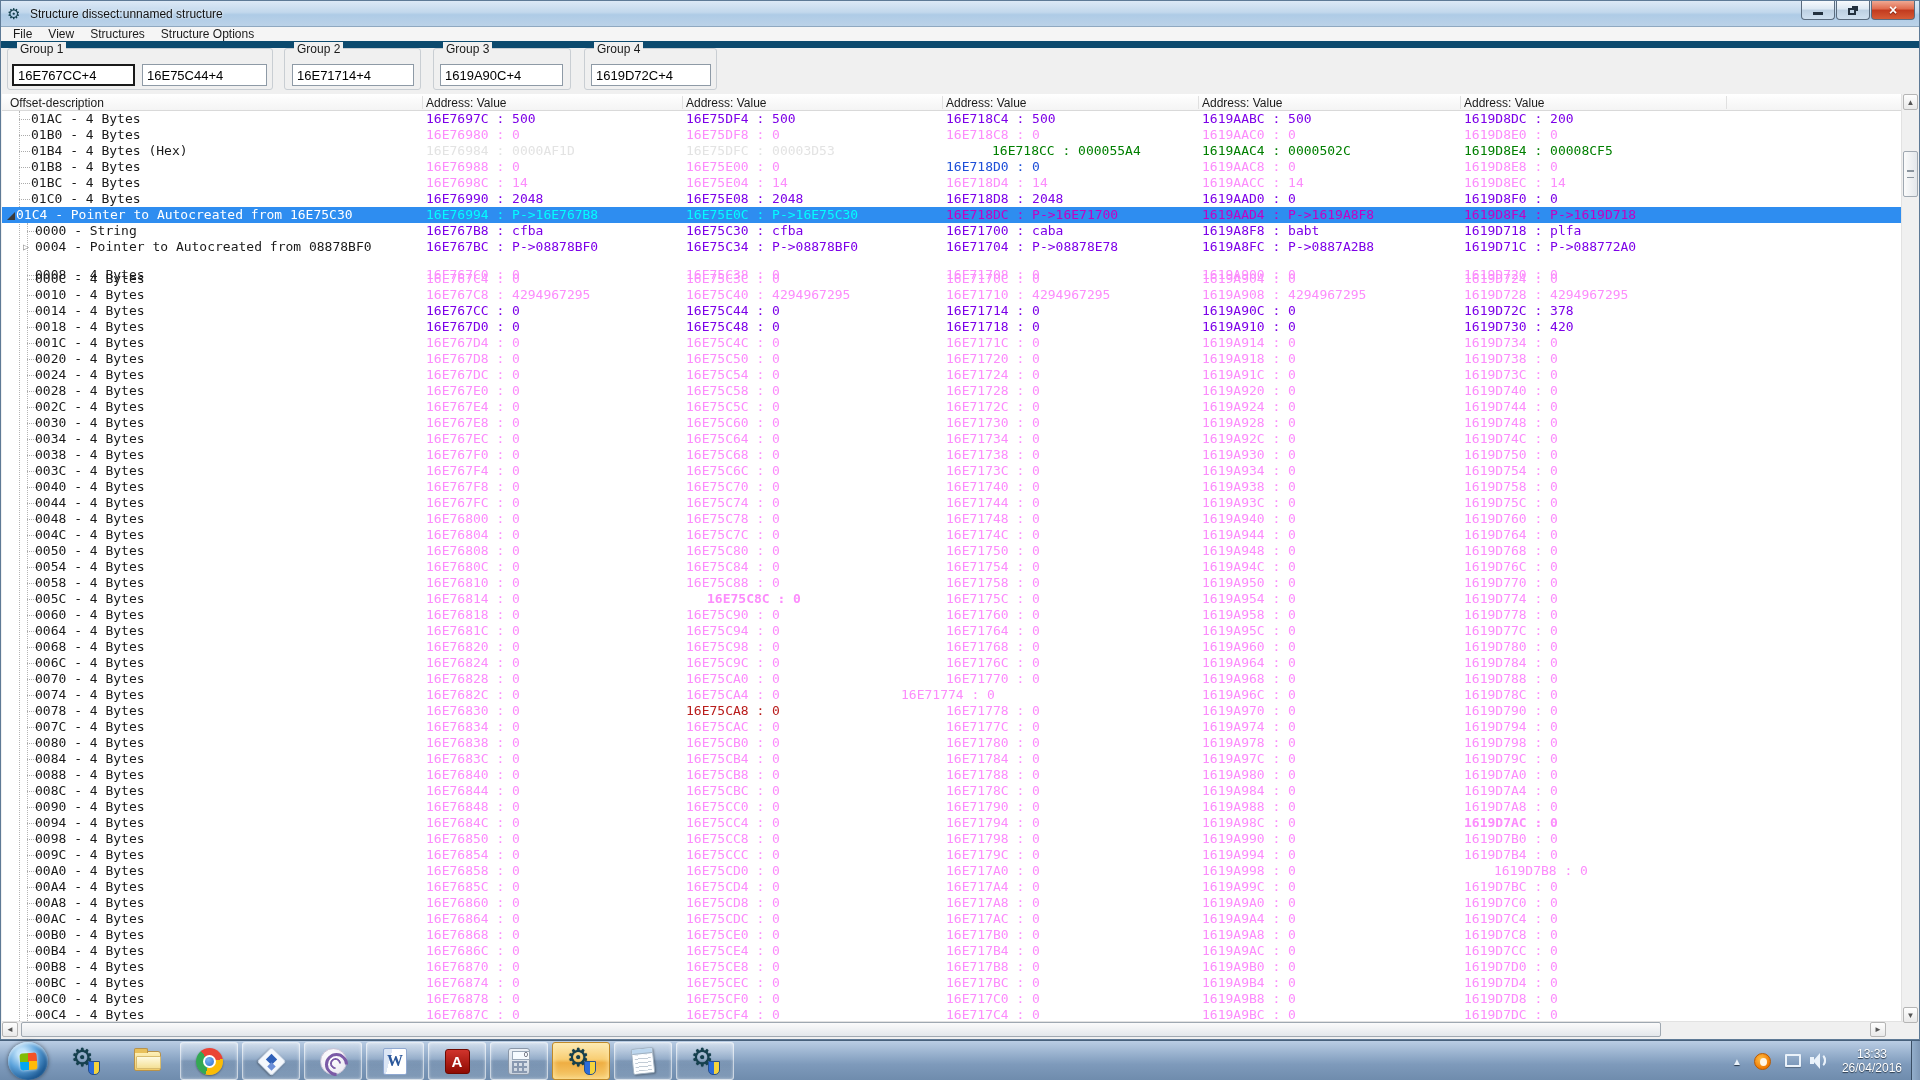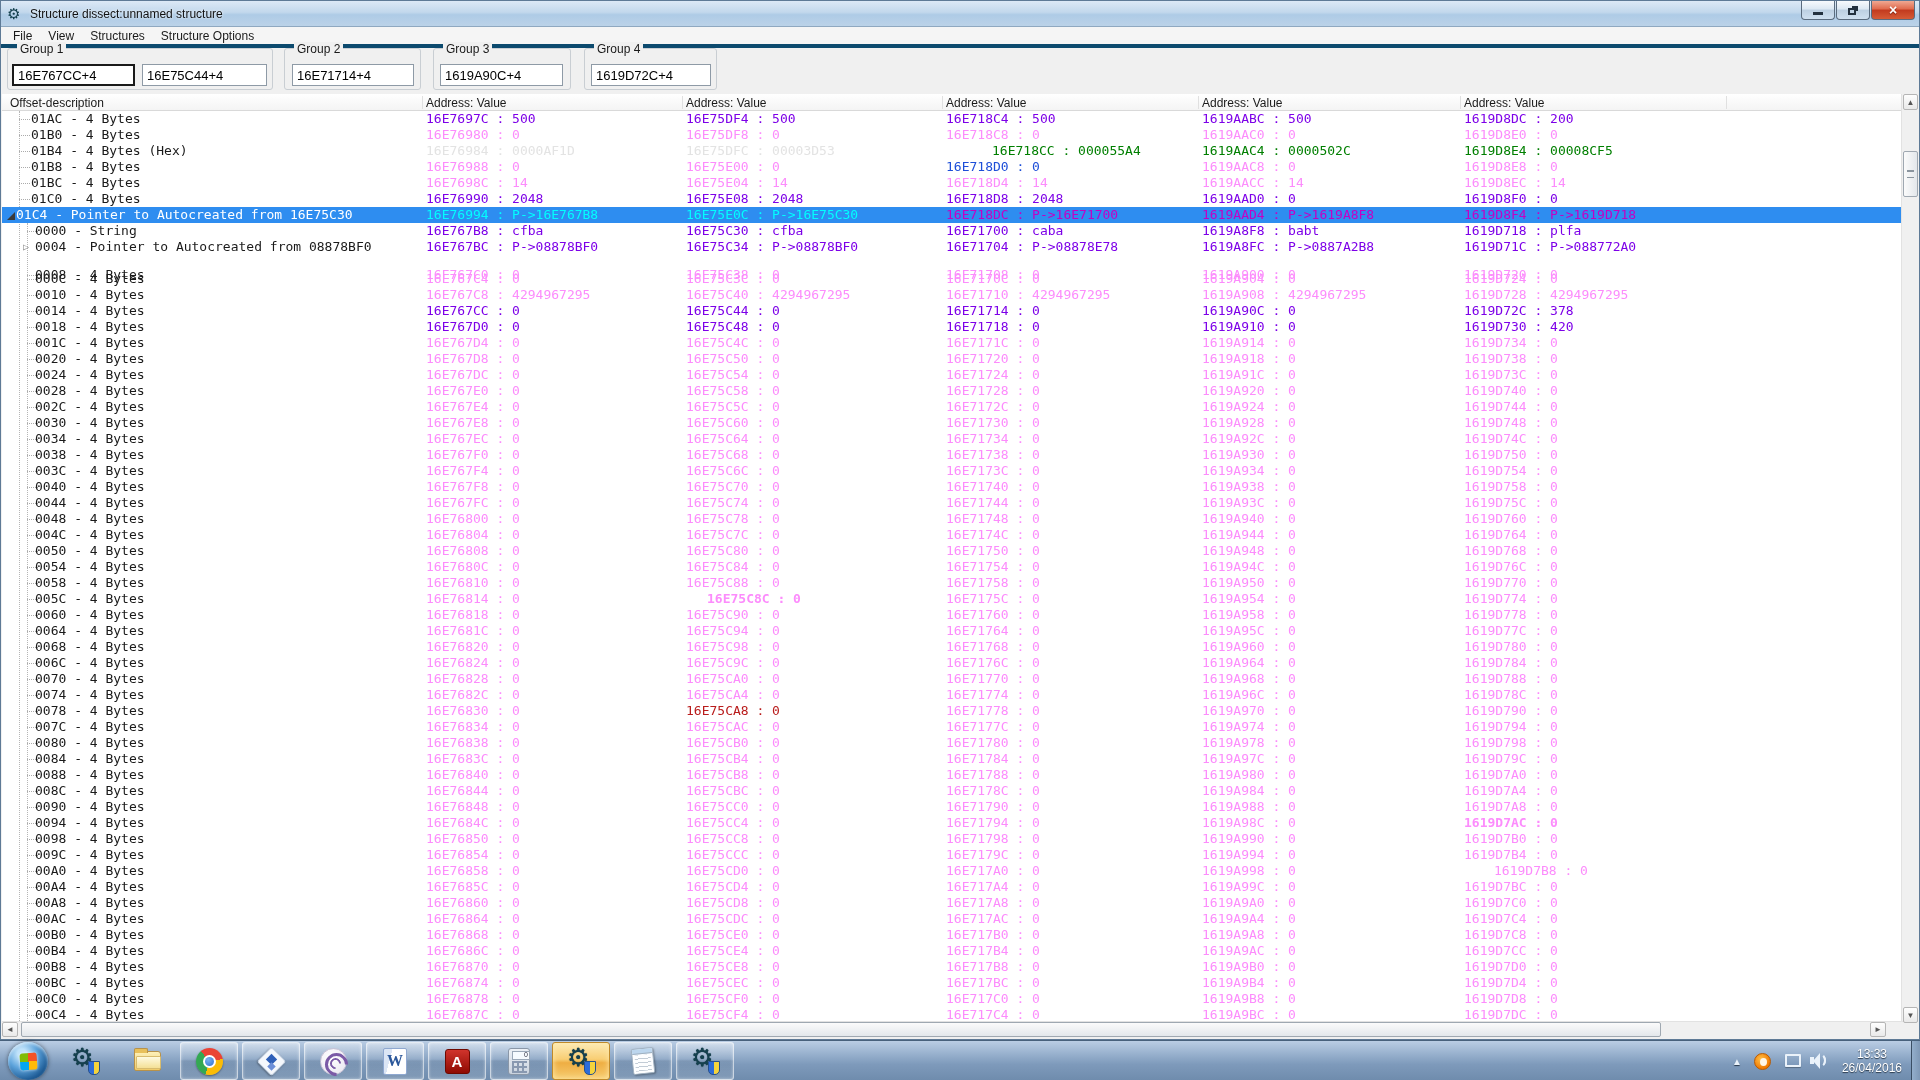--- a/index.html
+++ b/index.html
@@ -16,21 +16,21 @@
   .title-text { font-size:12px; color:#111; text-shadow:0 0 3px #fff; }
   .caption-buttons { position:absolute; right:4px; top:0; display:flex; }
   .cap-btn { height:19px; margin-left:1px; border:1px solid #5A6B7E; border-top:none; border-radius:0 0 4px 4px;
     background:linear-gradient(#F7FAFD,#DCE8F3 45%,#BCCFE2 50%,#CFE0F0); display:flex; align-items:center; justify-content:center; }
   .cap-min,.cap-restore { width:34px; }
   .cap-close { width:44px; background:linear-gradient(#F0A892,#E0694C 45%,#C23A1E 50%,#D65B36); }
   .glyph-min { width:10px; height:3px; background:#23313F; margin-top:6px; }
   .glyph-restore { width:8px; height:7px; border:2px solid #23313F; box-shadow:3px -3px 0 -1px #23313F; margin-top:2px; margin-left:-3px; }
   .cap-close span { color:#fff; font-weight:bold; font-size:14px; line-height:14px; text-shadow:0 1px 1px #7A1A08; }
 
-  .menubar { position:absolute; left:0; top:26px; width:100%; height:21px; background:#F5F5F5; border-bottom:4px solid #0c4a6e;
+  .menubar { position:absolute; left:0; top:26px; width:100%; height:21px; background:#F5F5F5; border-bottom:7px solid #0c4a6e;
     display:flex; align-items:center; padding-left:4px; }
   .menu-item { font-size:12px; color:#1A1A1A; padding:2px 8px; }
 
   .grouppanel { position:absolute; left:0; top:47px; width:100%; height:46px; background:#F0F0F0; }
   .groupbox { position:absolute; top:0; height:42px; border:1px solid #C9CED3; border-radius:3px; background:#F0F0F0; }
   .groupbox .glabel { position:absolute; left:9px; top:-7px; background:#F0F0F0; padding:0 3px; font-size:12px; color:#1A1A1A; }
   .groupbox input { position:absolute; top:15px; height:22px; border:1px solid #8E9AA6; background:#fff; font-size:13px;
     font-family:"Liberation Sans",sans-serif; padding:0 4px; color:#000; }
   .groupbox input.focused { border:2px solid #1A1A1A; }
 
@@ -531,21 +531,21 @@
           <span class="tcell" style="left: 684px; color: rgb(252, 140, 252);">16E75CA0 : 0</span>
           <span class="tcell" style="left: 944px; color: rgb(252, 140, 252);">16E71770 : 0</span>
           <span class="tcell" style="left: 1200px; color: rgb(252, 140, 252);">1619A968 : 0</span>
           <span class="tcell" style="left: 1462px; color: rgb(252, 140, 252);">1619D788 : 0</span>
         </div>
         <div class="trow l1" style="top: 576px;">
           <span class="stub"></span>
           <span class="tdesc">0074 - 4 Bytes</span>
           <span class="tcell" style="left: 424px; color: rgb(252, 140, 252);">16E7682C : 0</span>
           <span class="tcell" style="left: 684px; color: rgb(252, 140, 252);">16E75CA4 : 0</span>
-          <span class="tcell" style="left: 944px; color: rgb(252, 140, 252);">16E71774 : 0</span>
+          <span class="tcell" style="left: 899px; color: rgb(252, 140, 252);">16E71774 : 0</span>
           <span class="tcell" style="left: 1200px; color: rgb(252, 140, 252);">1619A96C : 0</span>
           <span class="tcell" style="left: 1462px; color: rgb(252, 140, 252);">1619D78C : 0</span>
         </div>
         <div class="trow l1" style="top: 592px;">
           <span class="stub"></span>
           <span class="tdesc">0078 - 4 Bytes</span>
           <span class="tcell" style="left: 424px; color: rgb(252, 140, 252);">16E76830 : 0</span>
           <span class="tcell" style="left: 684px; color: #b91c1c;">16E75CA8 : 0</span>
           <span class="tcell" style="left: 944px; color: rgb(252, 140, 252);">16E71778 : 0</span>
           <span class="tcell" style="left: 1200px; color: rgb(252, 140, 252);">1619A970 : 0</span>

